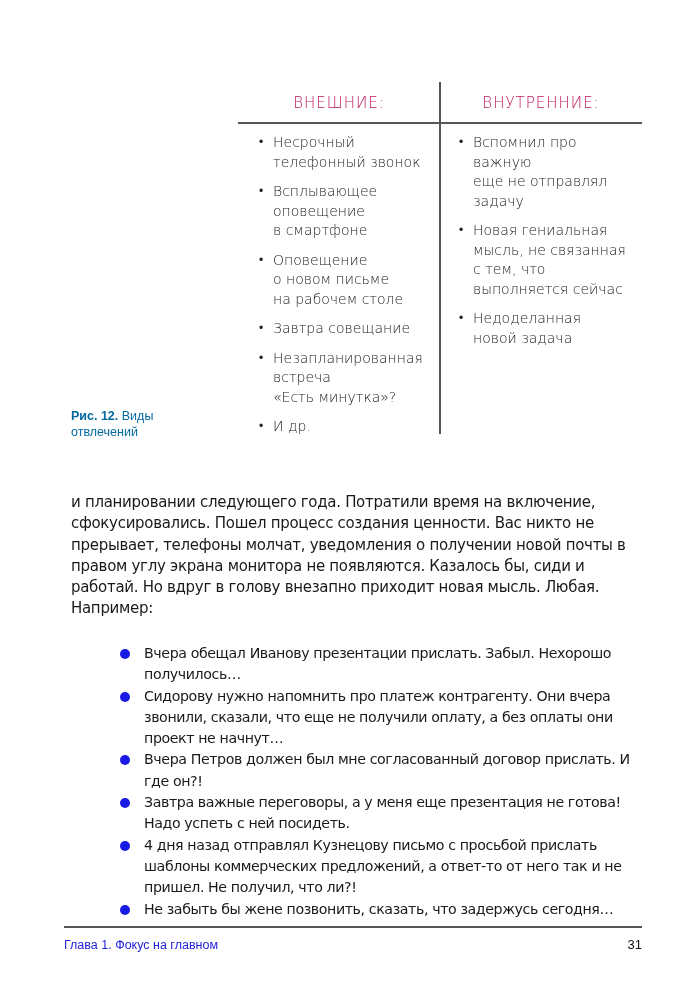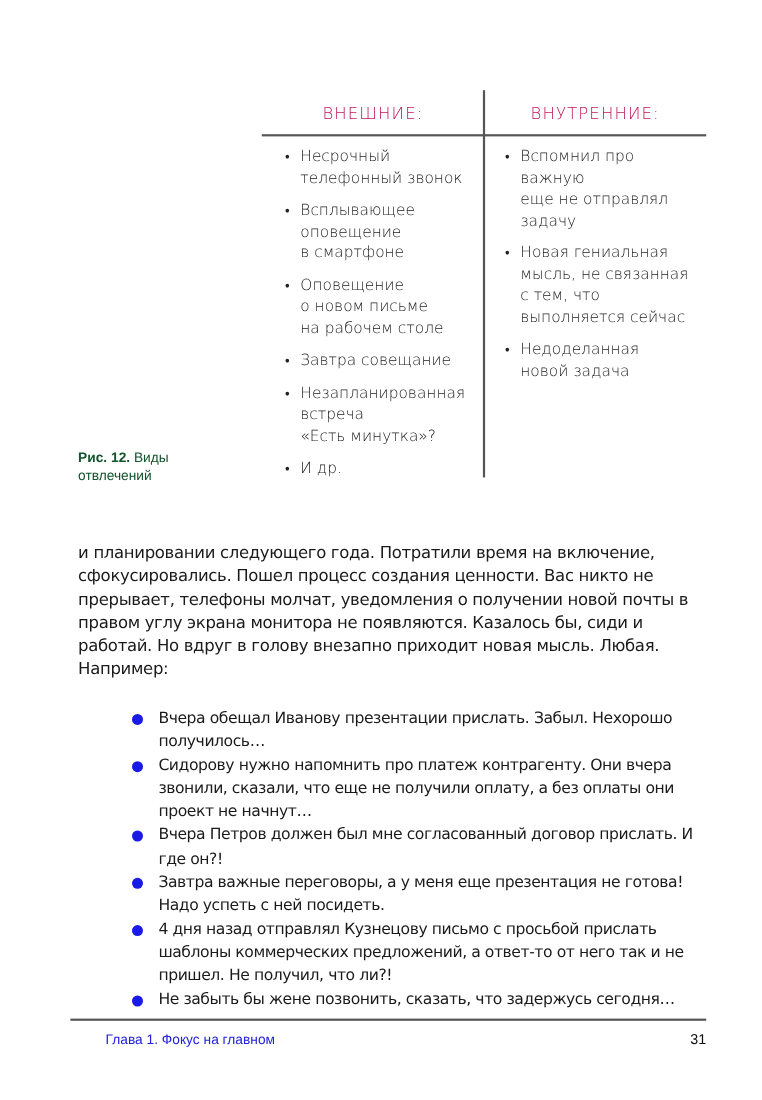--- a/index.html
+++ b/index.html
@@ -12,21 +12,21 @@
   .col-head { top: 94px; font-family: "DejaVu Sans", sans-serif; font-size: 15px; letter-spacing: 1px; color: #be185d; text-align: center; font-weight: 300; }
   .col-head.left { left: 240px; width: 198px; }
   .col-head.right { left: 442px; width: 198px; }
 
   .fig-list { list-style: none; margin: 0; padding: 0; font-family: "DejaVu Sans", sans-serif; font-size: 14px; line-height: 19.5px; color: #222; font-weight: 300; }
   .fig-list li { position: relative; padding-left: 14px; margin-bottom: 10px; white-space: pre-line; }
   .fig-list li .dot { position: absolute; left: 0; top: 0; font-size: 12px; }
   .fig-list.left { left: 259px; top: 133px; width: 180px; }
   .fig-list.right { left: 459px; top: 133px; width: 180px; }
 
-  .caption { left: 71px; top: 408px; width: 150px; font-family: "Liberation Sans", sans-serif; font-size: 12.5px; line-height: 16px; color: #14532d; }
+  .caption { left: 71px; top: 408px; width: 150px; font-family: "Liberation Sans", sans-serif; font-size: 12.5px; line-height: 16px; color: #0369a1; }
   .caption b { font-weight: bold; }
 
   
   .body-text { left: 71px; top: 492px; width: 556px; font-family: "DejaVu Sans", sans-serif; font-size: 15px; line-height: 21.3px; color: #1a1a1a; letter-spacing: -0.3px; }
 
   .bullets { left: 104px; top: 627px; width: 528px; list-style: none; margin: 16px; padding: 0; font-family: "DejaVu Sans", sans-serif; font-size: 14.2px; line-height: 21.3px; color: #1a1a1a; letter-spacing: -0.4px; }
   .bullets li { position: relative; padding-left: 24px; }
   .bullets li .bdot { position: absolute; left: 0; top: 6px; width: 10px; height: 10px; border-radius: 50%; background: #1a1ae6; }
 
   
@@ -80,14 +80,14 @@
 <ul class="abs bullets">
   <li><span class="bdot" style="background: rgb(26, 26, 230);"></span><span>Вчера обещал Иванову презентации прислать. Забыл. Нехорошо получилось…</span></li>
   <li><span class="bdot" style="background: rgb(26, 26, 230);"></span><span>Сидорову нужно напомнить про платеж контрагенту. Они вчера звонили, сказали, что еще не получили оплату, а без оплаты они проект не начнут…</span></li>
   <li><span class="bdot" style="background: rgb(26, 26, 230);"></span><span>Вчера Петров должен был мне согласованный договор прислать. И где он?!</span></li>
   <li><span class="bdot" style="background: rgb(26, 26, 230);"></span><span>Завтра важные переговоры, а у меня еще презентация не готова! Надо успеть с ней посидеть.</span></li>
   <li><span class="bdot" style="background: rgb(26, 26, 230);"></span><span>4 дня назад отправлял Кузнецову письмо с просьбой прислать шаблоны коммерческих предложений, а ответ-то от него так и не пришел. Не получил, что ли?!</span></li>
   <li><span class="bdot" style="background: rgb(26, 26, 230);"></span><span>Не забыть бы жене позвонить, сказать, что задержусь сегодня…</span></li>
 </ul>
 
 <div class="abs footer-rule"></div>
-<div class="abs footer-left" style="color: rgb(35, 35, 216); margin-left: 32px;">Глава 1. Фокус на главном</div>
+<div class="abs footer-left" style="color: rgb(35, 35, 216);">Глава 1. Фокус на главном</div>
 <div class="abs footer-right">31</div>
 
 </body></html>

